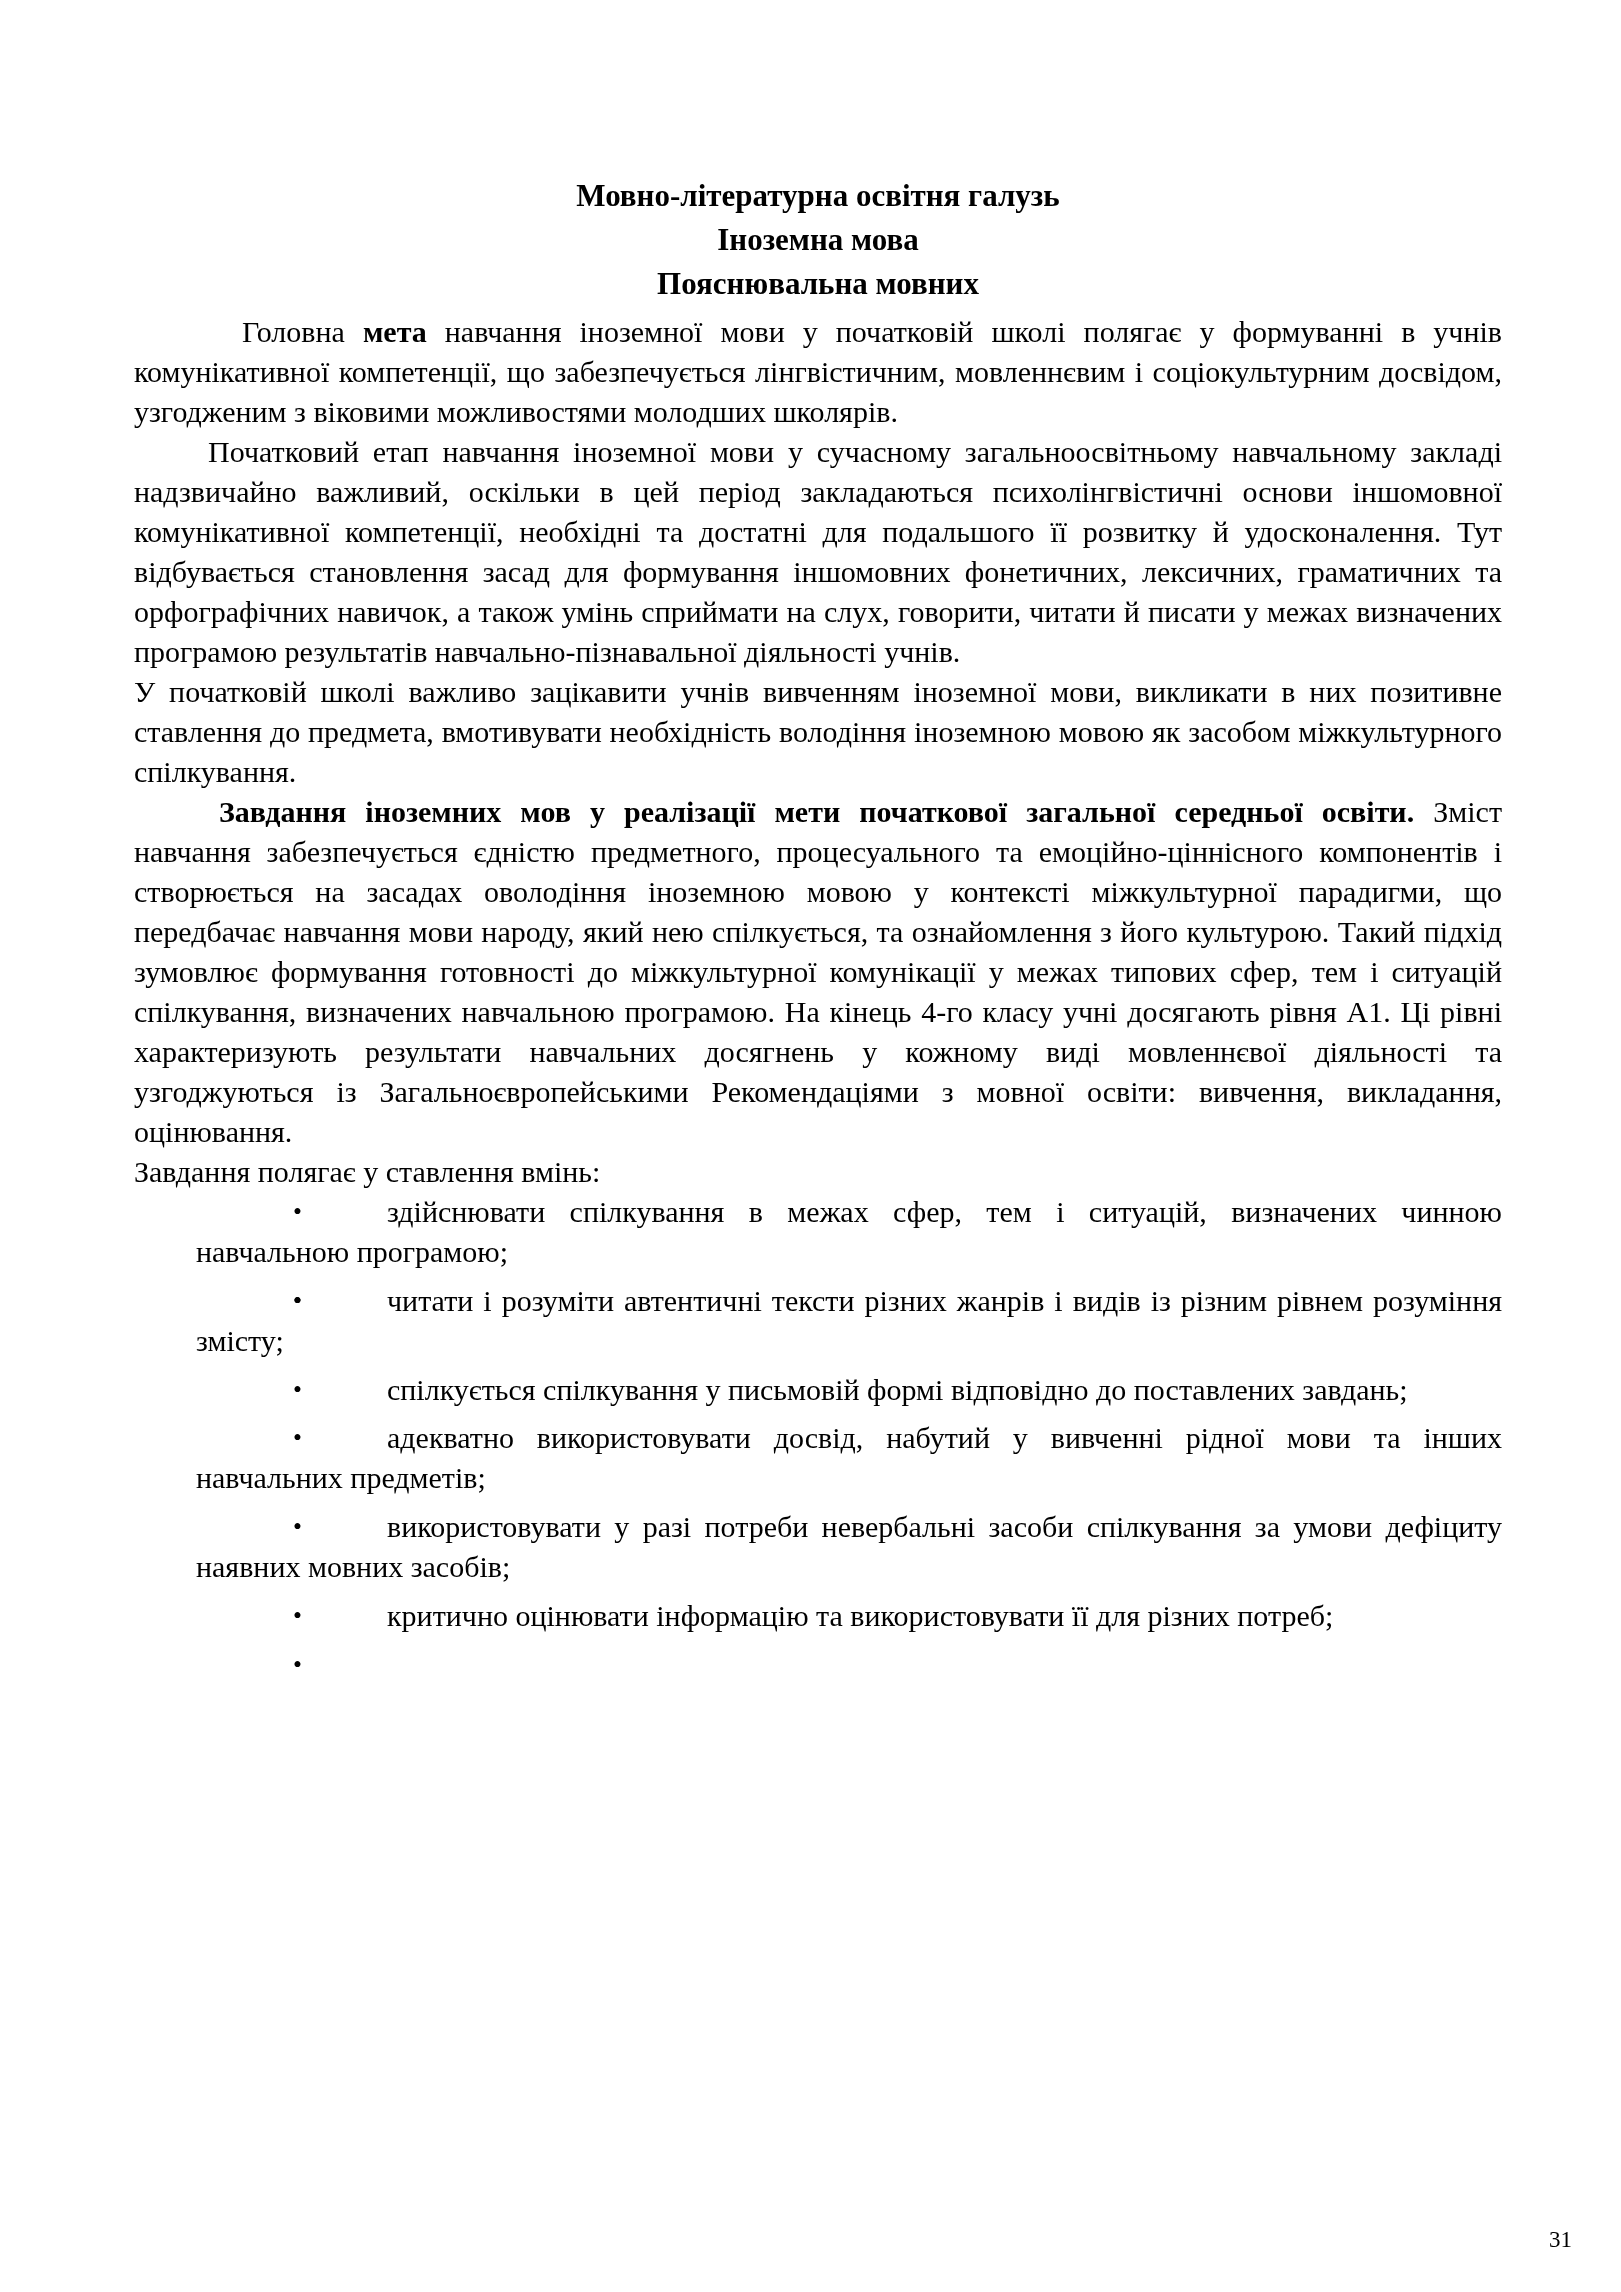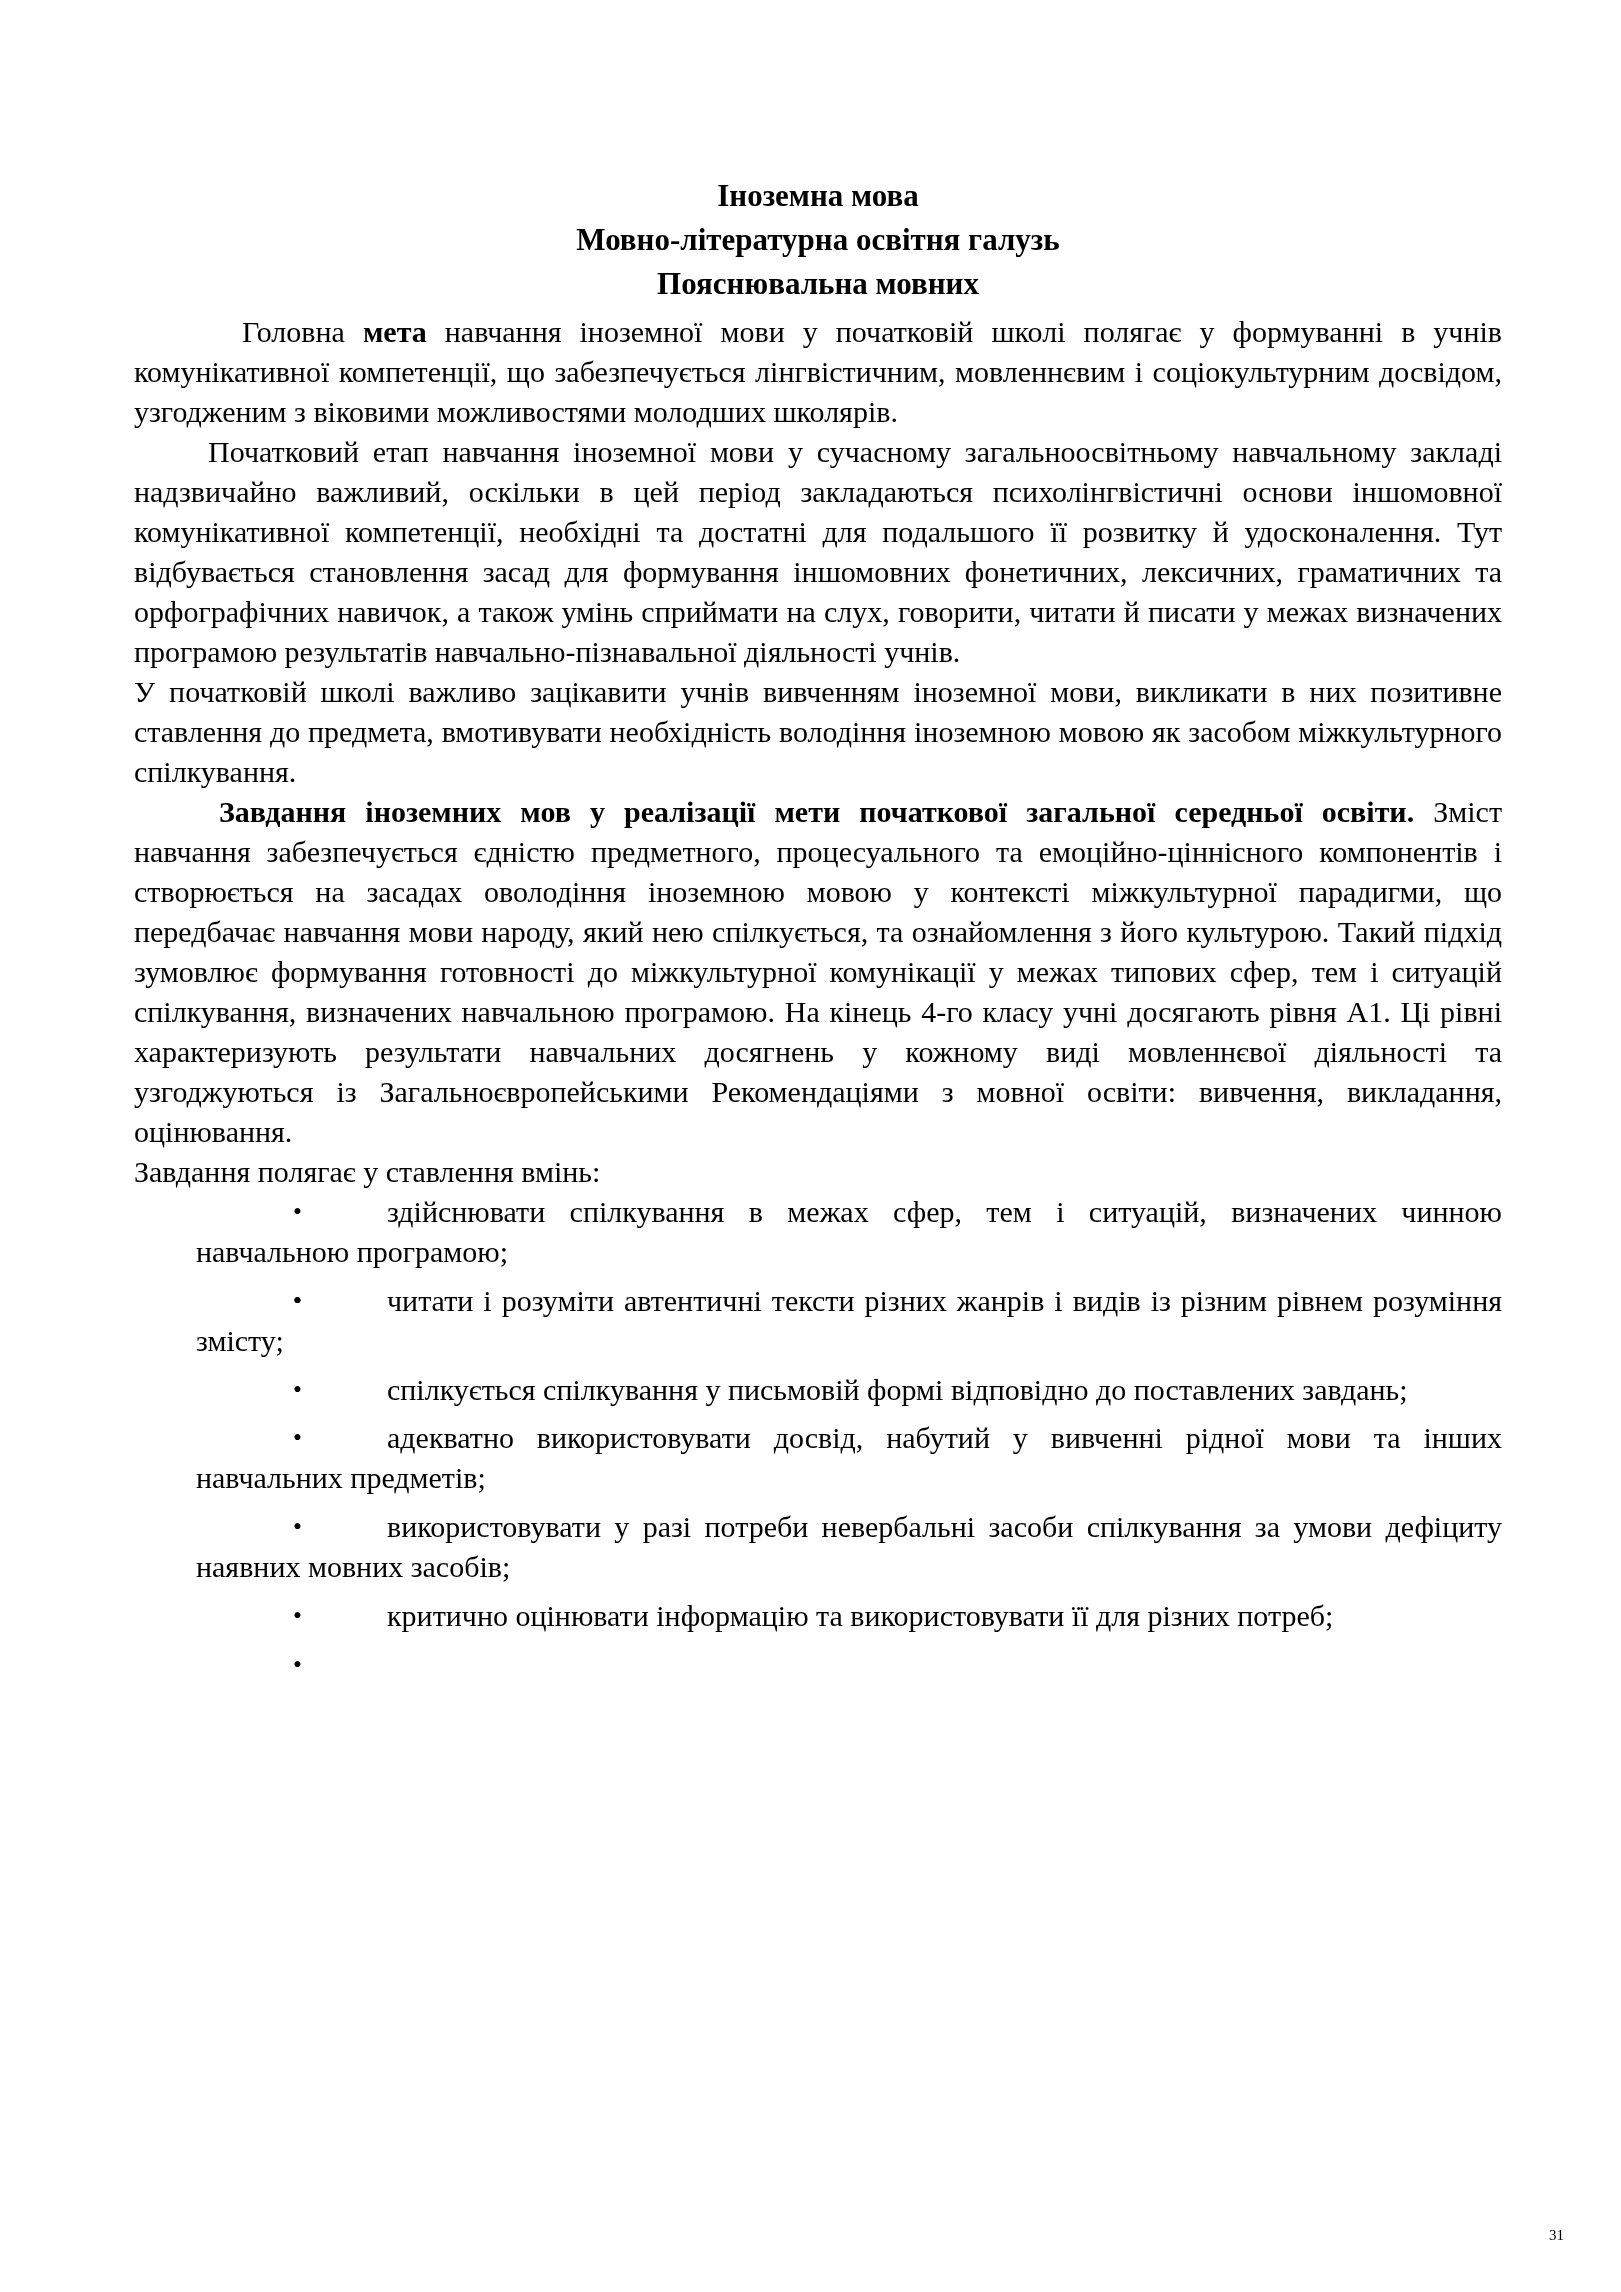--- a/index.html
+++ b/index.html
@@ -15,30 +15,30 @@
   .indent1 { text-indent: 108px; }
   .indent2 { text-indent: 74px; }
   .indent3 { text-indent: 85px; }
   .b { font-weight: bold; margin-top: 43px; }
   .lead { margin: 0; }
   .bullets { margin: 0; padding: 0; list-style: none; }
   .bullet { position: relative; margin: 0 0 8.8px 0; padding-left: 62px; text-indent: 191px; text-align: justify; line-height: 40px; }
   .bullet .dot { position: absolute; left: 159px; top: 0; text-indent: 0; font-size: 25.5px; }
   .bullet.last { margin-bottom: 0; }
   .bullet-text { }
-  .pagenum { position: absolute; left: 1549px; top: 2227px; font-family: "Liberation Serif", serif; font-size: 15px; }
+  .pagenum { position: absolute; left: 1549px; top: 2227px; font-family: "Liberation Serif", serif; font-size: 23px; }
 </style>
 </head>
 <body>
 
 <div class="page">
 
   <div class="headings">
+    <div>Мовно-літературна освітня галузь</div>
     <div>Іноземна мова</div>
-    <div>Мовно-літературна освітня галузь</div>
     <div class="h3">Пояснювальна мовних</div>
   </div>
 
   <div class="body">
     <p class="p indent1"><span>Головна </span><span class="b">мета</span><span> навчання іноземної мови у початковій школі полягає у формуванні в учнів комунікативної компетенції, що забезпечується лінгвістичним, мовленнєвим і соціокультурним досвідом, узгодженим з віковими можливостями молодших школярів.</span></p>
 
     <p class="p indent2">Початковий етап навчання іноземної мови у сучасному загальноосвітньому навчальному закладі надзвичайно важливий, оскільки в цей період закладаються психолінгвістичні основи іншомовної комунікативної компетенції, необхідні та достатні для подальшого її розвитку й удосконалення. Тут відбувається становлення засад для формування іншомовних фонетичних, лексичних, граматичних та орфографічних навичок, а також умінь сприймати на слух, говорити, читати й писати у межах визначених програмою результатів навчально-пізнавальної діяльності учнів.</p>
 
 
     <p class="p">У початковій школі важливо зацікавити учнів вивченням іноземної мови, викликати в них позитивне ставлення до предмета, вмотивувати необхідність володіння іноземною мовою як засобом міжкультурного спілкування.</p>

